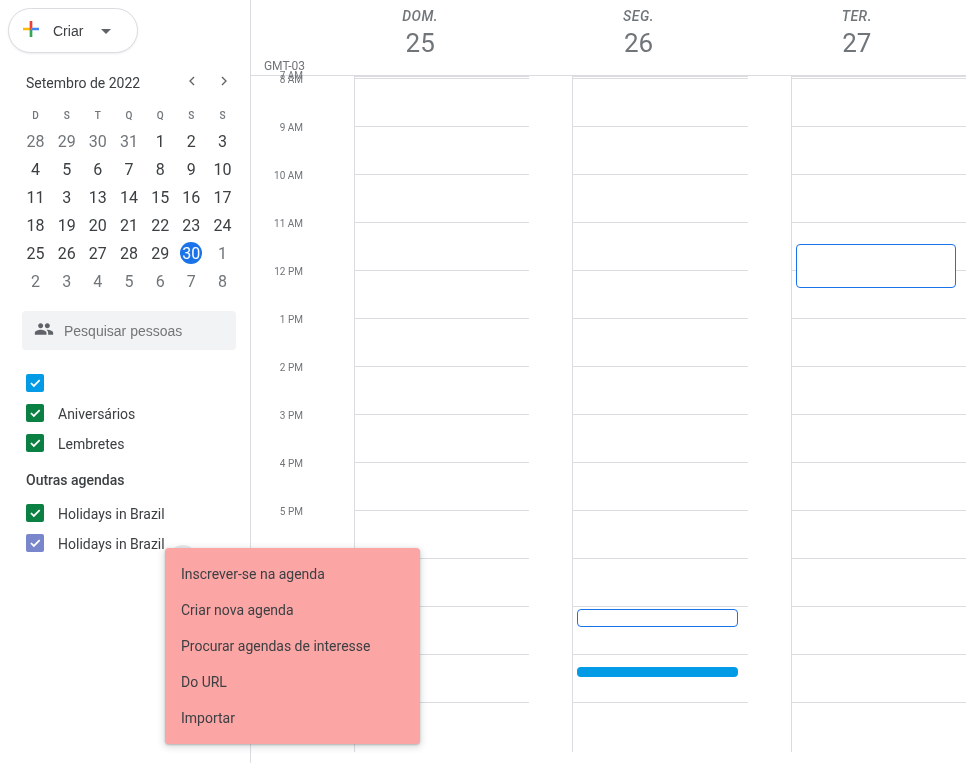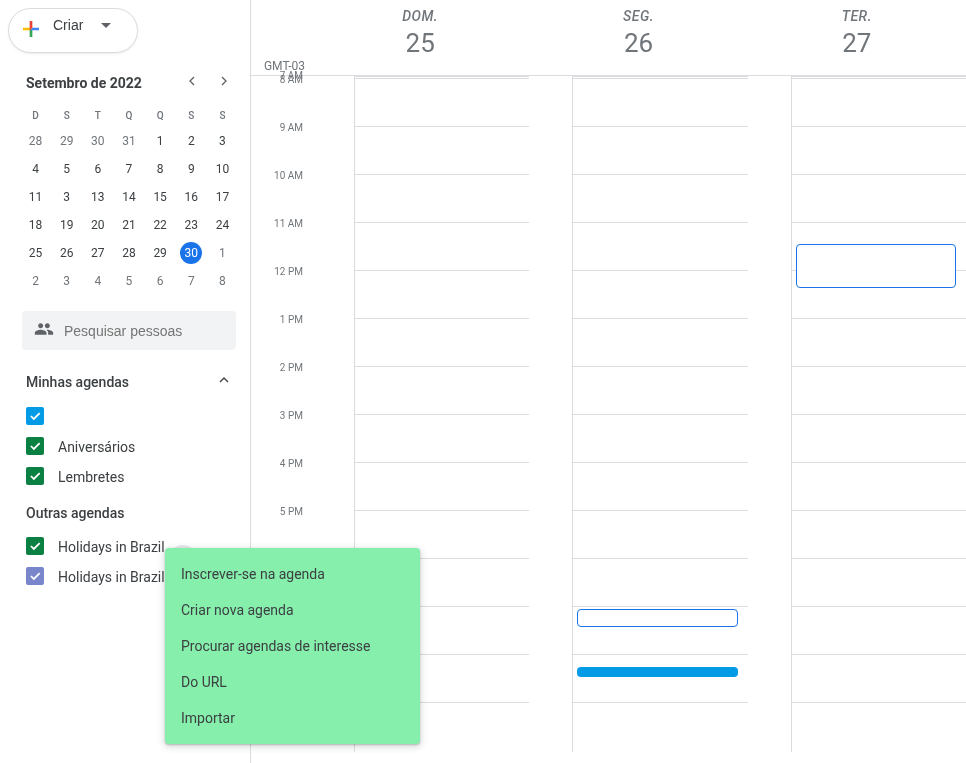--- a/index.html
+++ b/index.html
@@ -1,30 +1,30 @@
 <!DOCTYPE html>
 <html><head>
 <meta charset="utf-8">
 <style>
 * { box-sizing: border-box; margin: 0; padding: 0; }
 body { font-family: 'Google Sans', Roboto, Arial, sans-serif; font-size: 14px; color: #3c4043; width: 966px; height: 763px; overflow: hidden; background: #fff; position: relative; }
 .container { display: flex; height: 100%; }
 .sidebar { width: 250px; padding: 8px 0 0 8px; }
-.create-btn { display: flex; align-items: flex-start; gap: 10px; background: #fff; border: 1px solid #dadce0; border-radius: 24px; padding: 8px 16px 8px 10px; box-shadow: 0 1px 2px rgba(60,64,67,.1); cursor: pointer; margin: 0 0 20px 0; width: 130px; }
+.create-btn { display: flex; align-items: center; gap: 10px; background: #fff; border: 1px solid #dadce0; border-radius: 24px; padding: 8px 16px 8px 10px; box-shadow: 0 1px 2px rgba(60,64,67,.1); cursor: pointer; margin: 0 0 20px 0; width: 130px; }
 .plus-icon { width: 24px; height: 24px; }
 .create-btn span.lbl { font-size: 14px; color: #3c4043; font-weight: 500; }
 .dropdown-arrow { color: #5f6368; margin-left: 8px; }
 .month-nav { display: flex; align-items: center; justify-content: space-between; padding: 0 18px 0 18px; margin-bottom: 12px; }
-.month-label { font-size: 14px; font-weight: 700; color: #3c4043; }
+.month-label { font-size: 14px; font-weight: 400; color: #3c4043; }
 .nav-arrows { display: flex; gap: 16px; }
 .nav-arrow { cursor: pointer; color: #5f6368; }
 .mini-cal { margin: 0 12px 16px 12px; }
 .mini-row { display: grid; grid-template-columns: repeat(7, 1fr); text-align: center; }
 .mini-head { font-size: 10px; color: #70757a; padding: 6px 0; font-weight: 500; }
-.mini-day { font-size: 12px; color: #3c4043; padding: 6px 0; cursor: pointer; text-align: center; }
+.mini-day { font-size: 16px; color: #3c4043; padding: 6px 0; cursor: pointer; text-align: center; }
 .mini-day.muted { color: #70757a; }
 .mini-day.today { background: #1a73e8; color: #fff; border-radius: 50%; width: 22px; height: 22px; display: inline-flex; align-items: center; justify-content: center; margin: 2px auto; padding: 0; }
 .mini-day-wrap { display: flex; justify-content: center; align-items: center; height: 28px; }
 .search-people { display: flex; gap: 10px; background: #f1f3f4; border-radius: 4px; padding: 8px 12px; margin: 0 14px 18px 14px; }
 .search-people input { border: none; background: transparent; outline: none; font-size: 14px; color: #5f6368; width: 100%; }
 .section-header { display: flex; justify-content: space-between; align-items: center; padding: 4px 18px 10px 18px; font-size: 14px; font-weight: 500; color: #3c4043; cursor: pointer; }
 .cal-list { padding-left: 18px; }
 .cal-item { display: flex; align-items: flex-end; gap: 14px; font-size: 14px; color: #3c4043; padding: 6px 0; }
 .cb { width: 18px; height: 18px; border-radius: 2px; display: flex; align-items: center; justify-content: center; }
 .cb svg { width: 14px; height: 14px; color: #fff; }
@@ -35,21 +35,21 @@
 .day-head .dom { font-size: 26px; color: #70757a; margin-top: 4px; }
 .tz { font-size: 12px; color: #70757a; text-align: right; padding-right: 6px; align-self: end; padding-bottom: 2px; }
 .grid { display: grid; grid-template-columns: 60px 1fr 1fr 1fr; position: relative; gap: 43px; }
 .time-col { border-right: 0; }
 .time-label { height: 48px; font-size: 10px; color: #70757a; text-align: right; padding-right: 8px; position: relative; top: -6px; }
 .day-col { border-left: 1px solid #dadce0; position: relative; }
 .hour-line { border-top: 1px solid #dadce0; height: 48px; }
 .hour-line:first-child { border-top: 1px solid #dadce0; }
 .event-outline { position: absolute; border: 1px solid #1a73e8; border-radius: 4px; background: #fff; left: 4px; right: 10px; }
 .event-filled { position: absolute; background: #039be5; border-radius: 4px; left: 4px; right: 10px; height: 10px; }
-.context-menu { position: absolute; left: 165px; top: 548px; background: #86efac; border-radius: 4px; box-shadow: 0 2px 6px 2px rgba(60,64,67,.15), 0 1px 2px rgba(60,64,67,.3); padding: 8px 0; width: 255px; z-index: 100; }
+.context-menu { position: absolute; left: 165px; top: 548px; background: #fca5a5; border-radius: 4px; box-shadow: 0 2px 6px 2px rgba(60,64,67,.15), 0 1px 2px rgba(60,64,67,.3); padding: 8px 0; width: 255px; z-index: 100; }
 .context-item { padding: 10px 16px; font-size: 14px; color: #3c4043; cursor: pointer; }
 .people-icon { width: 20px; height: 20px; color: #5f6368; }
 .chev { width: 16px; height: 16px; }
 .dot-menu { width: 30px; height: 30px; border-radius: 50%; background:#e8eaed; position: absolute; left: 168px; top: 545px; z-index: 90; }
 </style>
 </head>
 <body>
 
 <div class="container">
   <div class="sidebar">
@@ -241,28 +241,20 @@
 
     <div class="search-people">
       <span>
         <svg class="people-icon" viewBox="0 0 24 24" fill="#5f6368">
             <path d="M16 11c1.66 0 3-1.34 3-3s-1.34-3-3-3-3 1.34-3 3 1.34 3 3 3zm-8 0c1.66 0 3-1.34 3-3S9.66 5 8 5 5 6.34 5 8s1.34 3 3 3zm0 2c-2.33 0-7 1.17-7 3.5V19h14v-2.5C15 14.17 10.33 13 8 13zm8 0c-.29 0-.62.02-.97.05 1.16.84 1.97 1.97 1.97 3.45V19h6v-2.5c0-2.33-4.67-3.5-7-3.5z"></path>
           </svg>
       </span>
       <input type="text" placeholder="Pesquisar pessoas" style="">
     </div>
 
-    <div class="section-header">
-      <span>Minhas agendas</span>
-      <span>
-        <svg class="chev" viewBox="0 0 24 24">
-            <path d="M6 15l6-6 6 6" fill="none" stroke="#3c4043" stroke-width="2"></path>
-          </svg>
-      </span>
-    </div>
     <div class="cal-list" id="my-cals">
         <div class="cal-item">
           <div class="cb" style="background: rgb(3, 155, 229);">
             <svg viewBox="0 0 24 24">
               <path d="M5 12l5 5L20 7" fill="none" stroke="#fff" stroke-width="3"></path>
             </svg>
           </div>
           <span></span>
         </div>
         <div class="cal-item">

